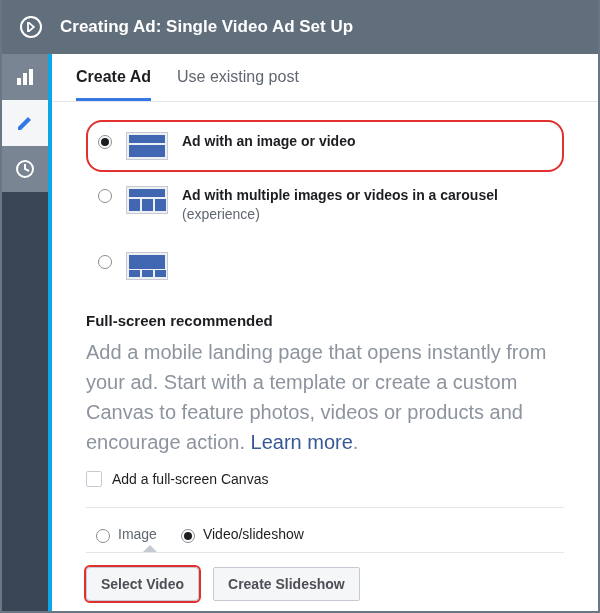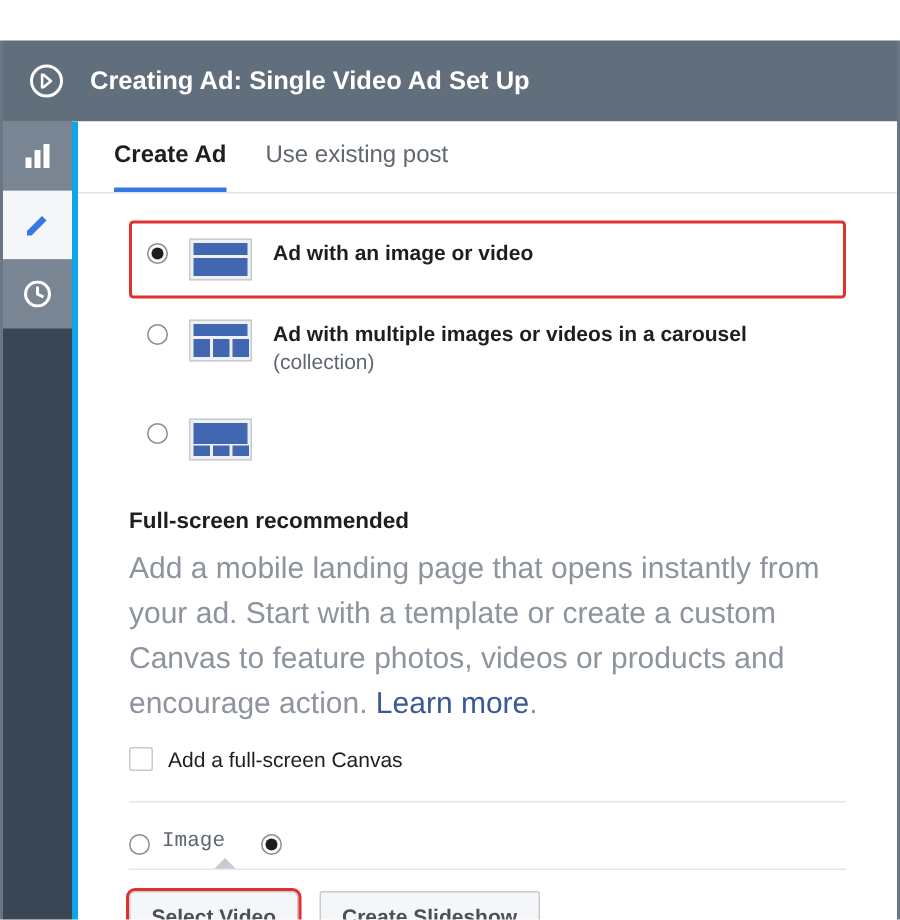--- a/index.html
+++ b/index.html
@@ -14,21 +14,20 @@
     }
     .outer-border { border: 2px solid #6a7683; border-top: none; height: 613px; }
     .header {
       background: #616e7c;
       color: #fff;
       height: 54px;
       display: flex;
       align-items: center;
       padding: 0 18px;
       gap: 18px;
-      margin-top: 27px;
     }
     .header-icon {
       width: 22px; height: 22px;
       border: 2px solid #fff; border-radius: 50%;
       display: flex; align-items: center; justify-content: center;
       flex-shrink: 0;
     }
     .header-icon svg { width: 8px; height: 10px; }
     .header-title { font-size: 17px; font-weight: 700; }
     .layout { display: flex; height: calc(100% - 54px); }
@@ -70,21 +69,21 @@
       font-weight: 700;
       color: #1c1e21;
       border-bottom: 3px solid #3578e5;
     }
     .section { padding: 18px 34px 0 34px; }
     .format-option {
       display: flex;
       align-items: flex-start;
       gap: 14px;
       padding: 14px 12px;
-      border-radius: 3px;
+      border-radius: 16px;
     }
     .format-option.highlighted {
       border: 2.5px solid #e0312f;
       padding: 10px 10px;
     }
     .radio {
       width: 14px; height: 14px; border-radius: 50%;
       border: 1px solid #8a8d91; flex-shrink: 0;
       margin-top: 3px;
       position: relative;
@@ -130,23 +129,22 @@
       padding: 14px 34px 0 34px;
     }
     .checkbox {
       width: 16px; height: 16px;
       border: 1px solid #c6cad2; border-radius: 2px;
       background: #fff;
     }
     .check-label { font-size: 14px; color: #1c1e21; }
     .divider { border-top: 1px solid #e4e6eb; margin: 20px 34px 0 34px; }
     .media-type-row {
-      display: flex; gap: 24px; padding: 18px 34px 4px 34px;
+      display: flex; gap: 24px; padding: 18px 34px 4px 44px;
       align-items: center;
-      font-family: Liberation Mono, monospace;
     }
     .media-type {
       display: flex; align-items: center; gap: 8px;
       color: #606770; font-size: 14px;
     }
     .media-type.sel { color: #1c1e21; }
     .pointer {
       margin-left: 90px;
       width: 0; height: 0;
       border-left: 8px solid transparent;
@@ -238,21 +236,21 @@
         <div class="radio"></div>
         <div class="thumb carousel">
           <div class="top"></div>
               <div class="b1"></div>
               <div class="b2"></div>
               <div class="b3"></div>
         </div>
         <div class="opt-text">
           <div class="opt-title">
             <span>Ad with multiple images or videos in a carousel</span>
-            <span class="opt-rec">(collection)</span>
+            <span class="opt-rec">(experience)</span>
           </div>
         </div>
       </div>
 
       <div class="format-option">
         <div class="radio"></div>
         <div class="thumb collection">
           <div class="bigtop"></div>
               <div class="b1"></div>
               <div class="b2"></div>
@@ -274,20 +272,21 @@
 
     <div class="divider"></div>
 
     <div class="media-type-row">
       <div class="media-type">
         <div class="radio"></div>
         <span>Image</span>
       </div>
       <div class="media-type sel">
         <div class="radio checked"></div>
+        <span>Video/slideshow</span>
       </div>
     </div>
     <div class="pointer"></div>
 
     <div class="button-row">
       <button class="btn highlighted">Select Video</button>
       <button class="btn">Create Slideshow</button>
     </div>
 
   </div>

